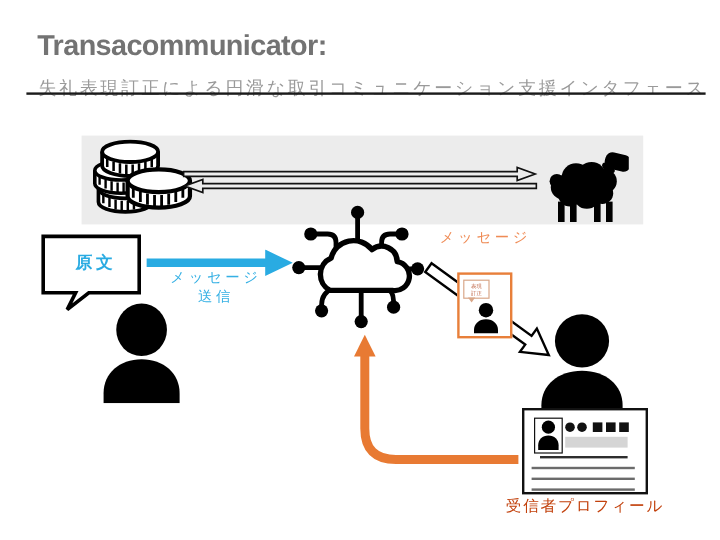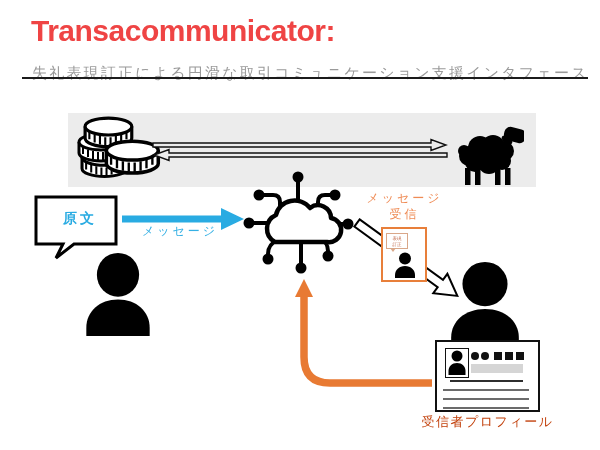--- a/index.html
+++ b/index.html
@@ -2,21 +2,21 @@
 <html><head>
 <meta charset="utf-8">
 <style>
   * { margin:0; padding:0; box-sizing:border-box; }
   body { background:#fff; }
   .canvas { position:relative; width:600px; height:450px; background:#fff;
             font-family:"Liberation Sans", sans-serif; overflow:hidden; }
   .abs { position:absolute; }
 
   
-  .title { left:31px; top:14px; font-size:30px; font-weight:bold; color:#ef4444; letter-spacing:-0.5px; }
+  .title { left:31px; top:25px; font-size:24px; font-weight:bold; color:#737373; letter-spacing:-0.5px; }
   .subtitle { left:32px; top:64px; font-size:15px; color:#9a9a9a; letter-spacing:2.2px; white-space:nowrap; }
   .rule { left:22px; top:77px; width:566px; height:2px; background:#1b1b1b; }
 
   
   .banner { left:68px; top:113px; width:468px; height:74px; background:#ececec; }
 
   
   .bubble-label { left:34px; top:210px; width:92px; text-align:center; font-size:14px;
                   font-weight:bold; color:#29abe2; letter-spacing:3px; }
 
@@ -105,20 +105,21 @@
   <svg class="abs" style="left:32px; top:194px;" width="92" height="68" viewBox="0 0 92 68">
     <path d="M4,3 H84 V50 H42 L24,64 L31,50 H4 Z" fill="#fff" stroke="#000" stroke-width="3" stroke-linejoin="miter"></path>
   </svg>
   <div class="abs bubble-label">原文</div>
 
   <svg class="abs" style="left:122px; top:208px;" width="122" height="22" viewBox="0 0 122 22">
     <path d="M0,7.5 H99 V0 L122,11 L99,22 V14.5 H0 Z" fill="#29abe2"></path>
   </svg>
   <div class="abs send-label">
     <div>メッセージ</div>
+    <div>送信</div>
   </div>
 
   <svg class="abs z2" style="left:240px; top:168px;" width="118" height="110" viewBox="0 0 118 110">
     <g stroke="#000" stroke-width="4" fill="none" stroke-linecap="round">
       <path d="M58,42 V14"></path>
       <path d="M40,45 V34 Q40,27 33,27 H24"></path>
       <path d="M78,43 V34 Q78,27 85,27 H90"></path>
       <path d="M28,55 H14"></path>
       <path d="M92,56 H103"></path>
       <path d="M38,72 Q28,76 28,86"></path>
@@ -149,21 +150,20 @@
   </svg>
 
   <svg class="abs z1" style="left:345px; top:215px;" width="125" height="95" viewBox="0 0 125 95">
     <g transform="translate(12,8) rotate(36)">
       <path d="M0,-4.5 L103,-4.5 L103,-12 L124,0 L103,12 L103,4.5 L0,4.5 Z" fill="#fff" stroke="#000" stroke-width="2"></path>
     </g>
   </svg>
 
   <div class="abs receive-label">
     <div>メッセージ</div>
-    <div>受信</div>
   </div>
 
   <div class="abs correct-box">
     <div class="mini-bubble">
       <div>表現</div>
       <div>訂正</div>
     </div>
     <svg style="position:absolute; left:9px; top:23px;" width="26" height="26" viewBox="0 0 26 26">
       <circle cx="13" cy="6.5" r="6" fill="#000"></circle>
       <path d="M13,14 C7,14 3,18 3,23 V26 H23 V23 C23,18 19,14 13,14 Z" fill="#000"></path>

